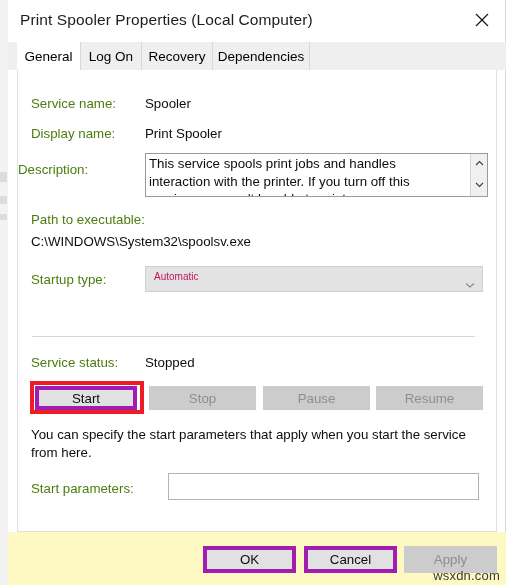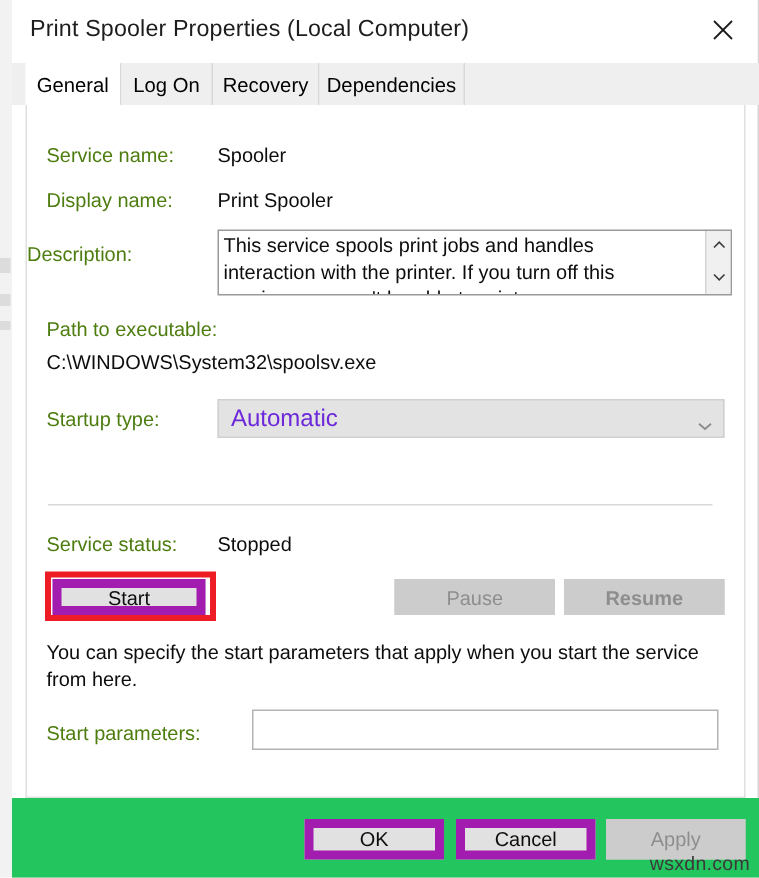--- a/index.html
+++ b/index.html
@@ -177,22 +177,22 @@
     position: absolute;
     background: #e3e3e3;
     border: 1px solid #d0d0d0;
     box-sizing: border-box;
     cursor: default;
   }
   .combo-text {
     position: absolute;
     left: 8px;
     top: 4px;
-    font-size: 16px;
-    color: #6d28d9;
+    font-size: 10px;
+    color: #be185d;
   }
   .combo-arrow {
     position: absolute;
     right: 7px;
     top: 8px;
   }
 
   
   .sep {
     position: absolute;
@@ -206,21 +206,21 @@
     display: flex;
     align-items: center;
     justify-content: center;
     font-size: 13.3px;
     box-sizing: border-box;
     cursor: default;
     user-select: none;
   }
   .btn.enabled {
     background: #e1e1e1;
-    border: 6px solid #a21caf;
+    border: 4px solid #a21caf;
     color: #0d0d0d;
   }
   .btn.disabled {
     background: #cccccc;
     border: 1px solid #cccccc;
     color: #8e8e8e;
   }
 
   
   .redbox {
@@ -247,21 +247,21 @@
     box-sizing: border-box;
   }
 
   
   .footer {
     position: absolute;
     left: 0;
     top: 532px;
     width: 498px;
     height: 53px;
-    background: #22c55e;
+    background: #fef9c3;
     box-sizing: border-box;
   }
   .watermark {
     position: absolute;
     right: 6px;
     bottom: 2px;
     font-size: 13px;
     color: #3a3a3a;
     letter-spacing: 0.2px;
   }
@@ -344,24 +344,27 @@
     <div class="sep" style="left:14px;top:266px;width:443px;"></div>
 
     <div class="lbl" style="left:13px;top:285px;">Service status:</div>
     <div class="val" style="left:127px;top:285px;">Stopped</div>
 
     <div class="btn enabled" style="left:17px;top:316px;width:102px;height:24px;">
       <span>Start</span>
     </div>
     <div class="redbox" style="left:12px;top:311px;width:114px;height:33px;"></div>
 
+    <div class="btn disabled" style="left:131px;top:316px;width:107px;height:24px;">
+      <span>Stop</span>
+    </div>
     <div class="btn disabled" style="left:245px;top:316px;width:107px;height:24px;">
       <span>Pause</span>
     </div>
-    <div class="btn disabled" style="left:358px;top:316px;width:107px;height:24px;font-weight:bold;">
+    <div class="btn disabled" style="left:358px;top:316px;width:107px;height:24px;">
       <span>Resume</span>
     </div>
 
     <div class="helptext" style="left:13px;top:356px;">You can specify the start parameters that apply when you start the service from here.</div>
 
     <div class="lbl" style="left:13px;top:411px;">Start parameters:</div>
     <input class="textinput" type="text" style="left: 150px; top: 403px; width: 311px; height: 27px; padding: 0px 6px; font-family: &quot;Liberation Sans&quot;, sans-serif; font-size: 13.3px; outline: none;" placeholder="">
   </div>
 
   <div class="footer">

